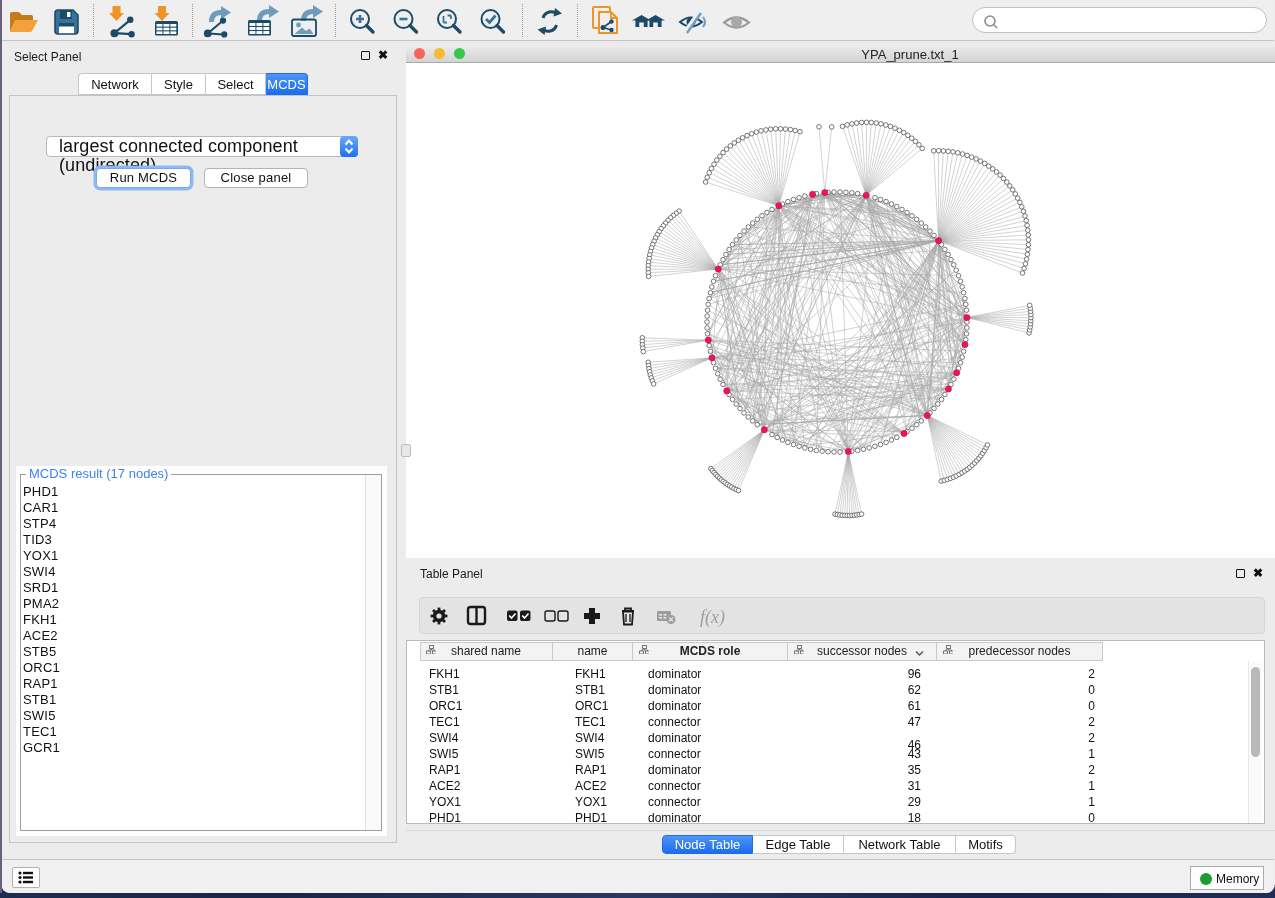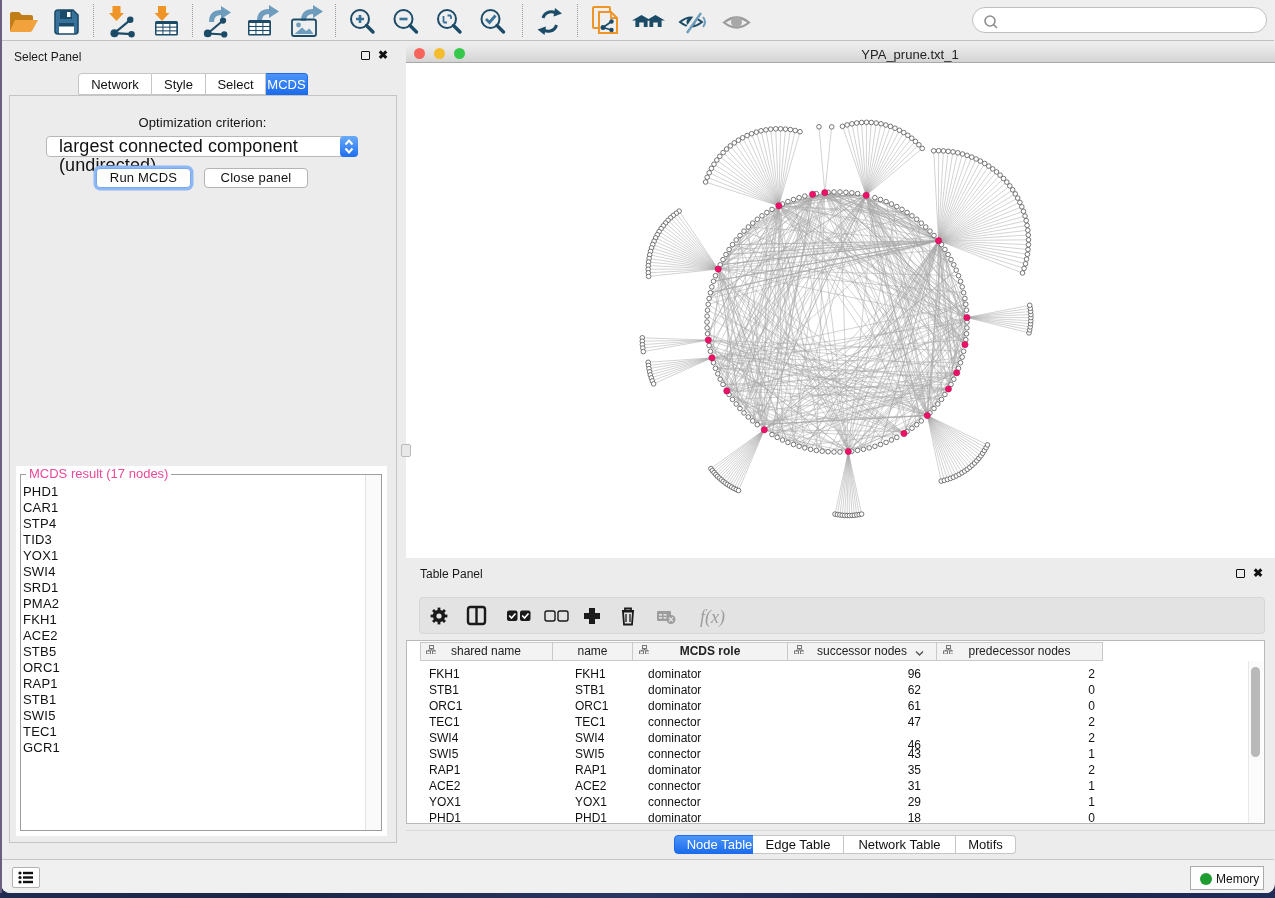--- a/index.html
+++ b/index.html
@@ -26,21 +26,21 @@
 #optlabel { left:0; top:115px; width:403px; text-align:center; font-size:13px; color:#111; letter-spacing:.1px; }
 #selectbox { left:45px; top:136px; width:312px; height:21px; background:#fff; border:1px solid #b8b8b8; border-radius:4px;
   font-size:18px; color:#111; line-height:19px; padding-left:12px; letter-spacing:.1px; }
 #selsteppr { left:339px; top:136px; width:18px; height:21px; border-radius:4px; background:linear-gradient(#6aaaf9,#1e6ef0); }
 .btn { position:absolute; height:20px; background:#ffffff; border:1px solid #b4b4b4; border-radius:4px;
   font-size:13px; color:#111; text-align:center; line-height:18px; letter-spacing:.2px; }
 #runbtn { box-shadow:0 0 0 2.5px #8cb8f4; border-color:#7aa8ee; }
 
 #mcdsbox { left:15px; top:466px; width:371px; height:370px; background:#ffffff; }
 #mcdsfs { left:19px; top:474px; width:362px; height:357px; border:1px solid #9d9d9d; }
-#mcdsleg { left:25px; top:467px; background:#ffffff; padding:0 3px; font-size:13px; color:#ec4899; }
+#mcdsleg { left:25px; top:467px; background:#ffffff; padding:0 3px; font-size:13px; color:#3b82f6; }
 #mcdslist { left:22px; top:484px; font-size:13px; color:#111; line-height:16px; letter-spacing:.2px; }
 #mcdssb { left:364px; top:475px; width:16px; height:355px; background:#fafafa; border-left:1px solid #e2e2e2; }
 
 #ntitle { left:405px; top:45px; width:870px; height:18px;
   background:linear-gradient(#ececec,#d4d4d4); border-bottom:1px solid #a9a9a9; }
 #nview { left:405px; top:63px; width:870px; height:495px; background:#ffffff; }
 .tl { position:absolute; top:48px; width:11px; height:11px; border-radius:50%; }
 #nname { left:405px; top:47px; width:1008px; text-align:center; font-size:13px; color:#222; }
 
 #tpanel { left:405px; top:558px; width:870px; height:301px; background:#ececec; }
@@ -48,21 +48,21 @@
 #ttable { left:405px; top:640px; width:859px; height:184px; background:#ffffff; border:1px solid #b9b9b9; }
 .hcol { position:absolute; top:0; height:17px; border-right:1px solid #c9c9c9; text-align:center; line-height:17px; font-size:12px; color:#222; }
 .hic { position:absolute; top:4px; width:10px; height:9px; }
 .trow { position:absolute; font-size:12px; color:#111; height:16px; line-height:16px; }
 .tnum { position:absolute; text-align:right; }
 #tsb { position:absolute; left:841px; top:20px; width:15px; height:162px; background:#fbfbfb; border-left:1px solid #e8e8e8; }
 #tsbt { position:absolute; left:844px; top:26px; width:9px; height:90px; background:#b9b9b9; border-radius:5px; }
 
 .btab { position:absolute; top:835px; height:19px; background:#ffffff; border:1px solid #c6c6c6; border-left:none;
   font-size:13px; color:#111; text-align:center; line-height:18px; }
-.btab.first { border-left:1px solid #c6c6c6; border-radius:4px 0 0 4px;margin-left:12px; }
+.btab.first { border-left:1px solid #c6c6c6; border-radius:4px 0 0 4px; }
 .btab.last { border-radius:0 4px 4px 0; }
 .btab.sel { background:linear-gradient(#4d95f8,#1c6cec); color:#fff; border-color:#1c6cec; border-radius:4px 0 0 4px; }
 
 #status { left:0; top:859px; width:1273px; height:34px; background:#f0f0f0; border-top:1px solid #c6c6c6; }
 #listbtn { position:absolute; left:11px; top:7px; width:28px; height:21px; background:#fff; border:1px solid #b2b2b2; border-radius:2px; }
 #membtn { position:absolute; left:1189px; top:6px; width:74px; height:24px; background:#fdfdfd; border:1px solid #ababab; }
 #memdot { position:absolute; left:9px; top:6px; width:12px; height:12px; border-radius:50%; background:#1d9d30; }
 #memtxt { position:absolute; left:25px; top:5px; font-size:12px; color:#111; }
 </style></head>
 <body>
@@ -173,21 +173,20 @@
     </div>
     <div class="abs" id="cpanel">
       <div class="abs paneltitle" style="left:13px;top:5px">Select Panel</div>
       <div class="winbtn-sq" style="left:360px;top:6px"></div>
       <div class="winbtn-x" style="left:377px;top:5px">✖</div>
       <div class="tab first" style="left:77px;top:28px;width:74px">Network</div>
       <div class="tab " style="left:151px;top:28px;width:54px">Style</div>
       <div class="tab " style="left:205px;top:28px;width:60px">Select</div>
       <div class="tab sel" style="left:265px;top:28px;width:42px">MCDS</div>
       <div class="abs" id="tabpanel" style="top:50px"></div>
-      <div class="abs" id="optlabel" style="top:70px">Optimization criterion:</div>
       <div class="abs" id="selectbox" style="top:91px">largest connected component (undirected)</div>
       <div class="abs" id="selsteppr" style="top:91px"><svg width="18" height="21">
           <path d="M5.5 8.5 L9 4.5 L12.5 8.5" fill="none" stroke="#fff" stroke-width="2"></path>
           <path d="M5.5 12.5 L9 16.5 L12.5 12.5" fill="none" stroke="#fff" stroke-width="2"></path>
         </svg></div>
       <div class="btn" id="runbtn" style="left:95px;top:123px;width:95px">Run MCDS</div>
       <div class="btn" style="left:203px;top:123px;width:104px">Close panel</div>
       <div class="abs" id="mcdsbox" style="top:421px"></div>
       <div class="abs" id="mcdsfs" style="top:429px"></div>
       <div class="abs" id="mcdsleg" style="top:421px">MCDS result (17 nodes)</div>

